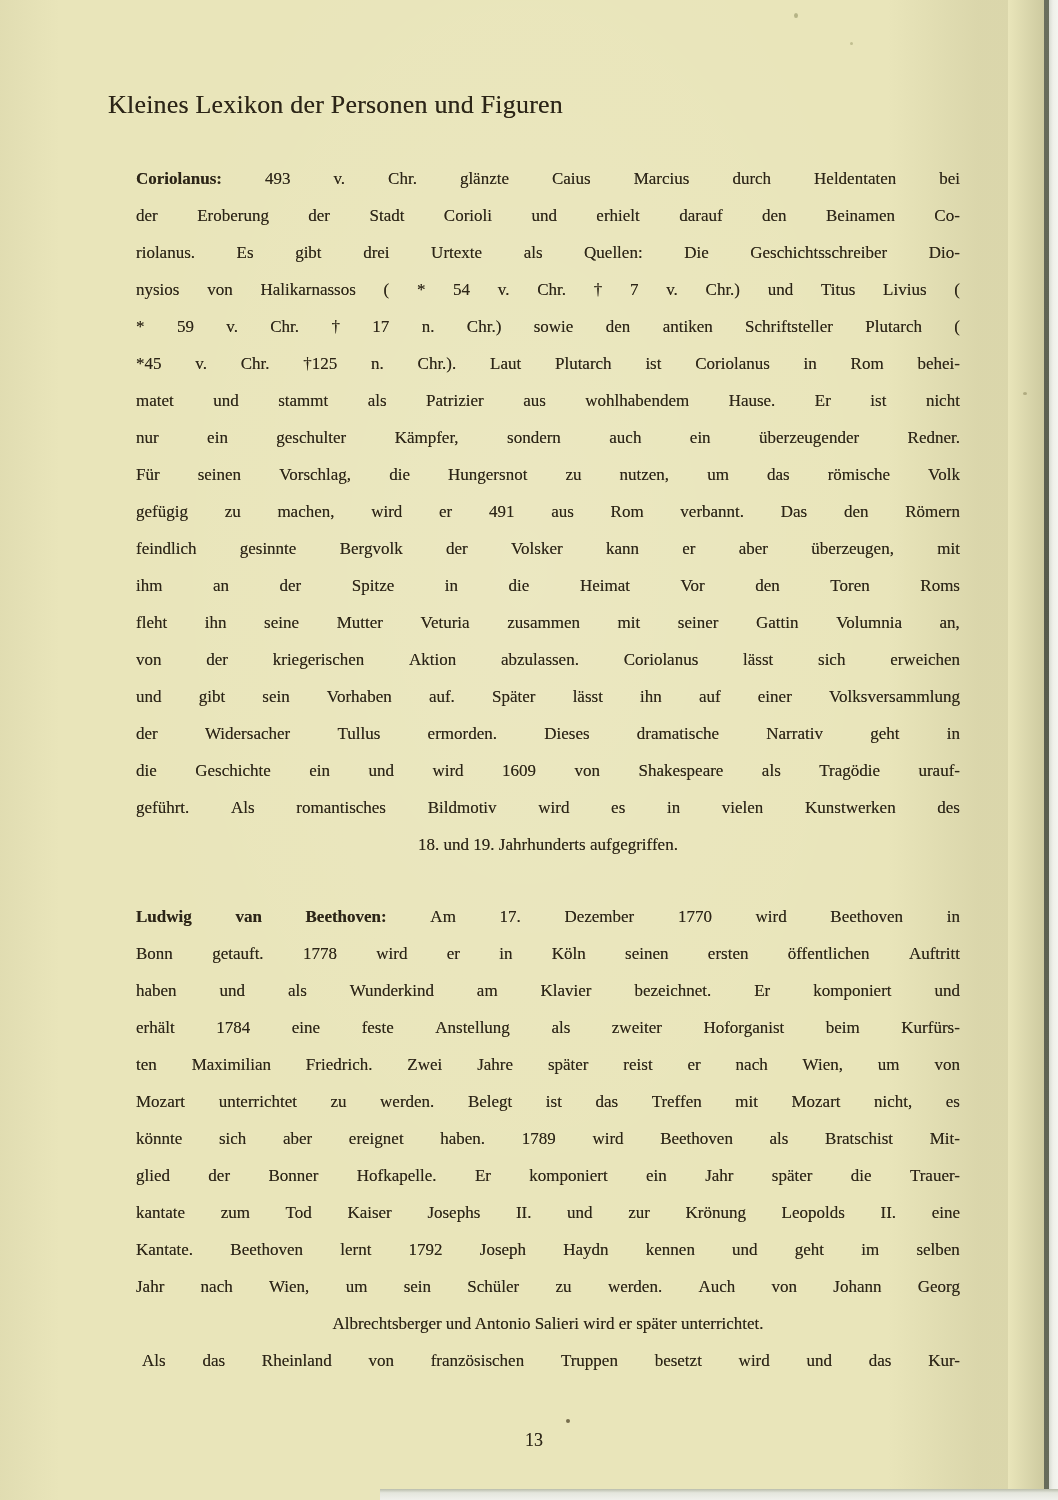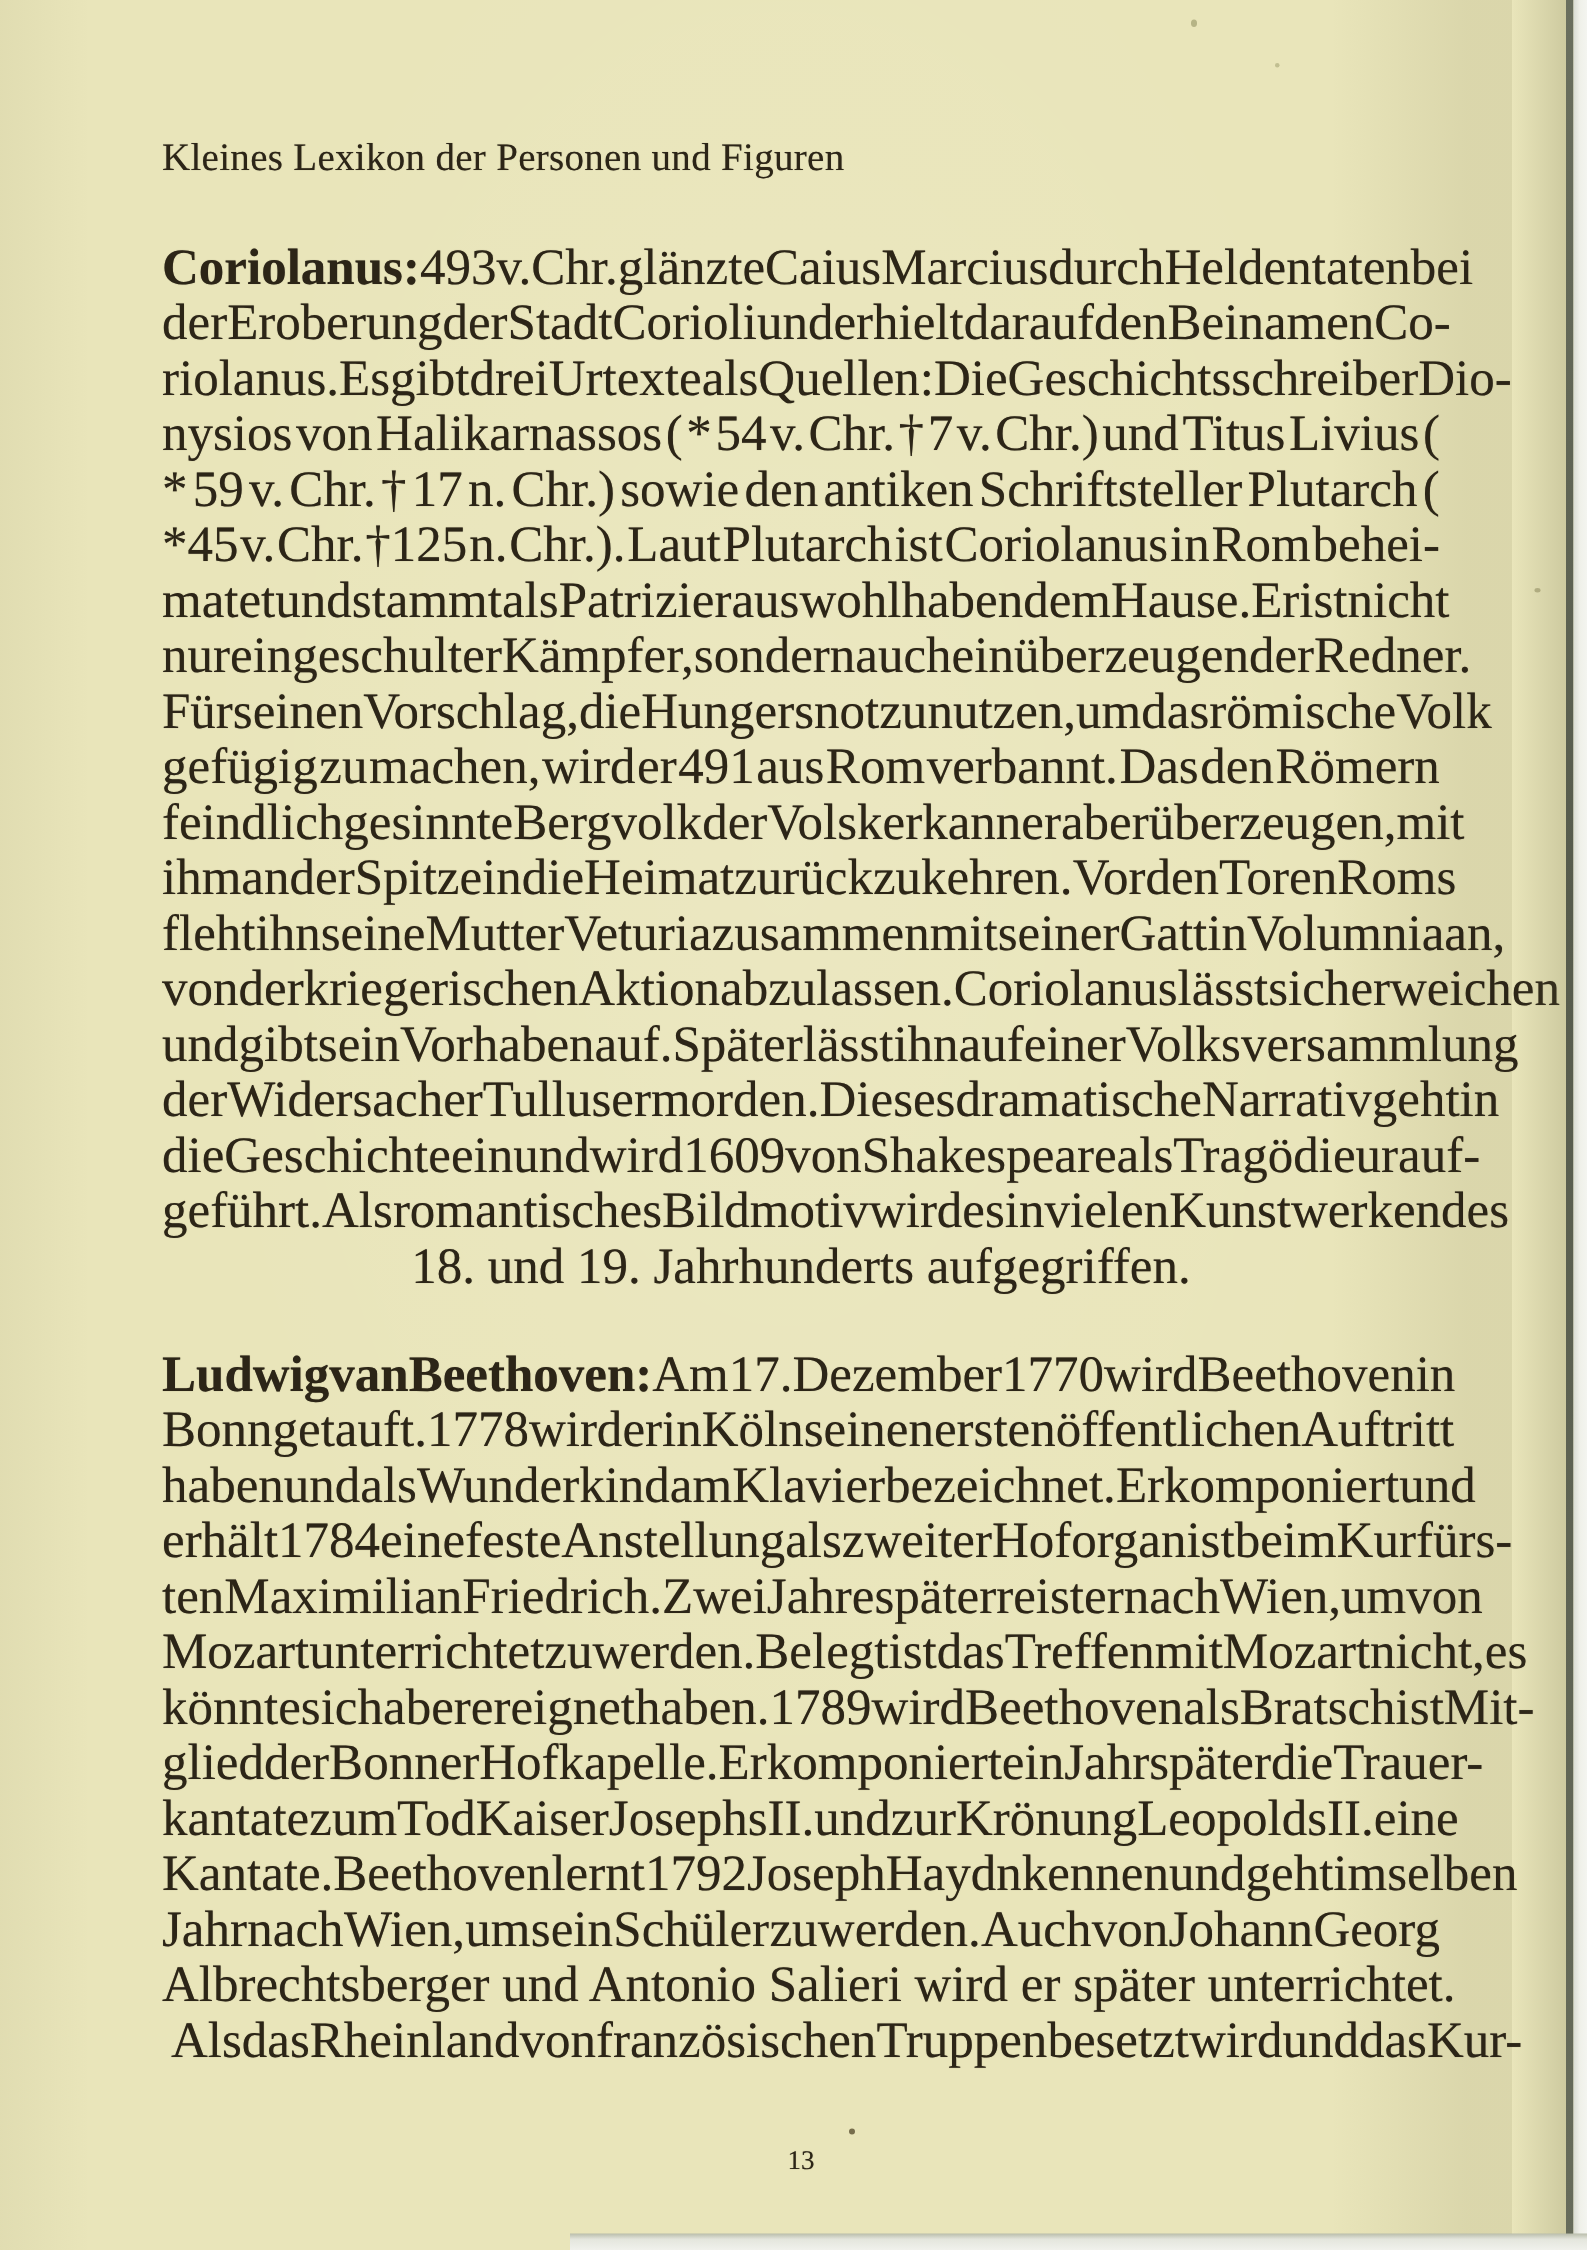--- a/index.html
+++ b/index.html
@@ -22,21 +22,21 @@
       var(--paper);
     color:var(--ink);
   }
   .textblock{position:absolute;left:108px;width:852px;}
   .header{
     top:86px;height:37px;line-height:37px;
     font-size:26px;letter-spacing:0.2px;
     text-shadow:0 0 0.5px rgba(44,37,23,0.55);
   }
   .entry{text-shadow:0 0 0.5px rgba(44,37,23,0.55);}
-  .line{font-size:34px;color:var(--ink);}
+  .line{font-size:17px;color:var(--ink);margin-left:28px;}
   .jline{
     display:flex;justify-content:space-between;align-items:baseline;
     height:37px;line-height:37px;
   }
   .w{white-space:nowrap;}
   .bold{font-weight:bold;}
   .fline{height:37px;line-height:37px;text-align:center;white-space:nowrap;}
   .ind{padding-left:6px;}
   .pagenum{
     position:absolute;left:108px;width:852px;top:1422px;height:37px;
@@ -224,21 +224,20 @@
         <span class="w">mit</span>
       </div>
       <div class="line jline">
         <span class="w">ihm</span>
         <span class="w">an</span>
         <span class="w">der</span>
         <span class="w">Spitze</span>
         <span class="w">in</span>
         <span class="w">die</span>
         <span class="w">Heimat</span>
-        <span class="w">zurückzukehren.</span>
         <span class="w">Vor</span>
         <span class="w">den</span>
         <span class="w">Toren</span>
         <span class="w">Roms</span>
       </div>
       <div class="line jline">
         <span class="w">fleht</span>
         <span class="w">ihn</span>
         <span class="w">seine</span>
         <span class="w">Mutter</span>

